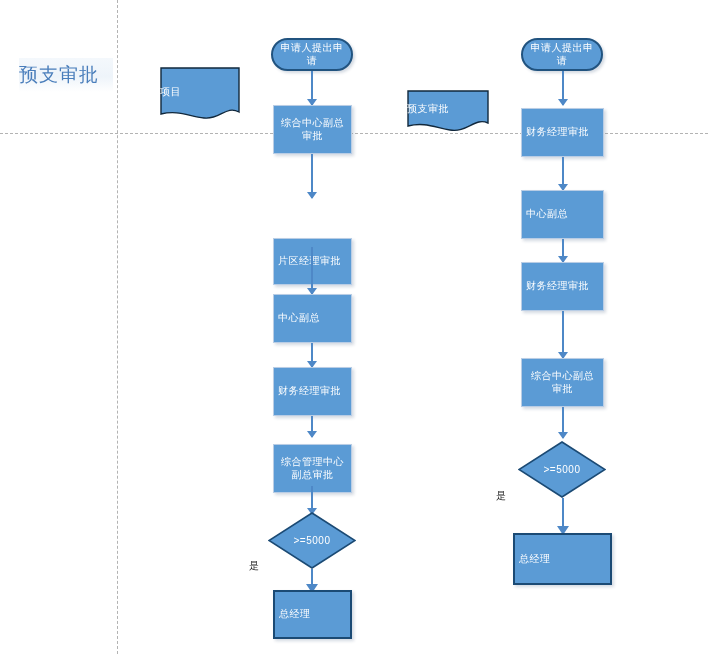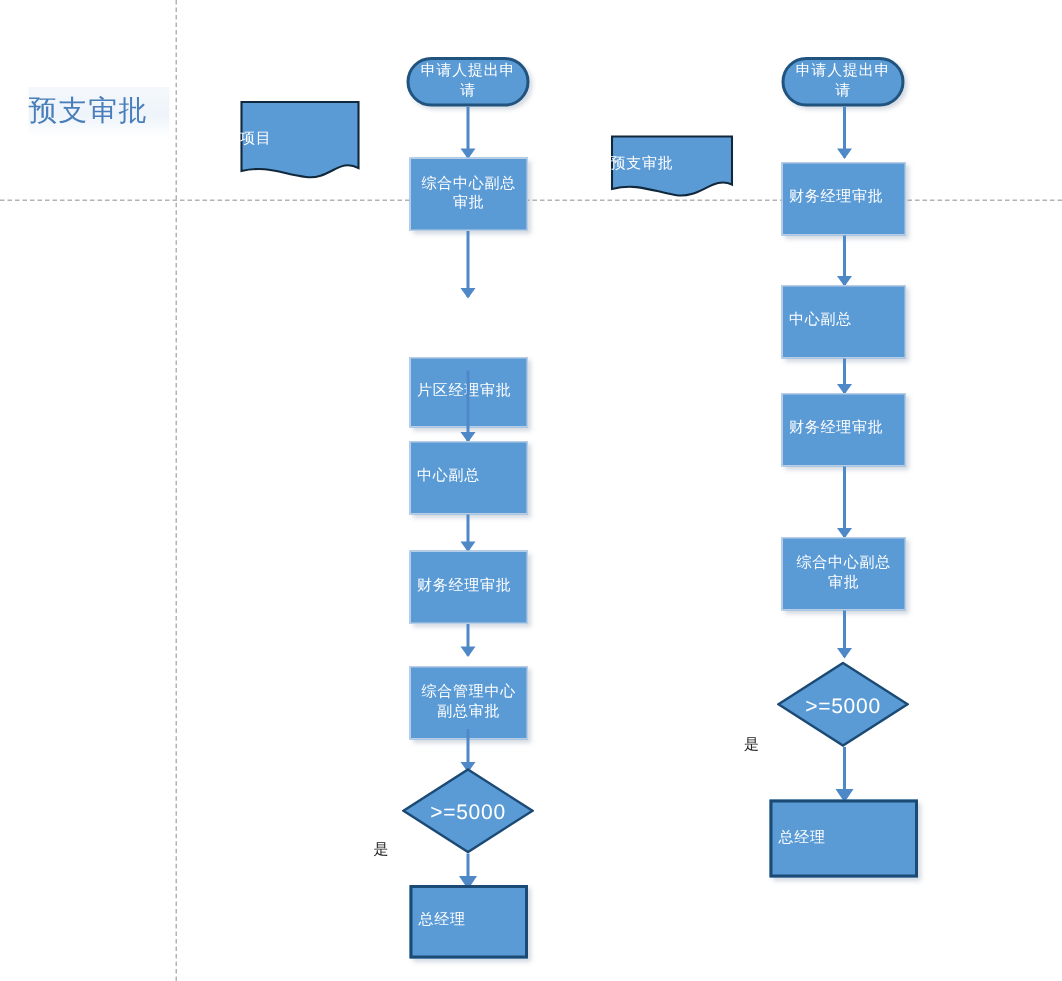--- a/index.html
+++ b/index.html
@@ -97,21 +97,21 @@
   .diamond-label {
     position: absolute;
     left: 0;
     top: 0;
     width: 100%;
     height: 100%;
     display: flex;
     align-items: center;
     justify-content: center;
     color: #ffffff;
-    font-size: 14px;
+    font-size: 10px;
     letter-spacing: 0.5px;
     pointer-events: none;
   }
 
   
   .doc-wrap {
     position: absolute;
   }
   .doc-wrap svg {
     display: block;

